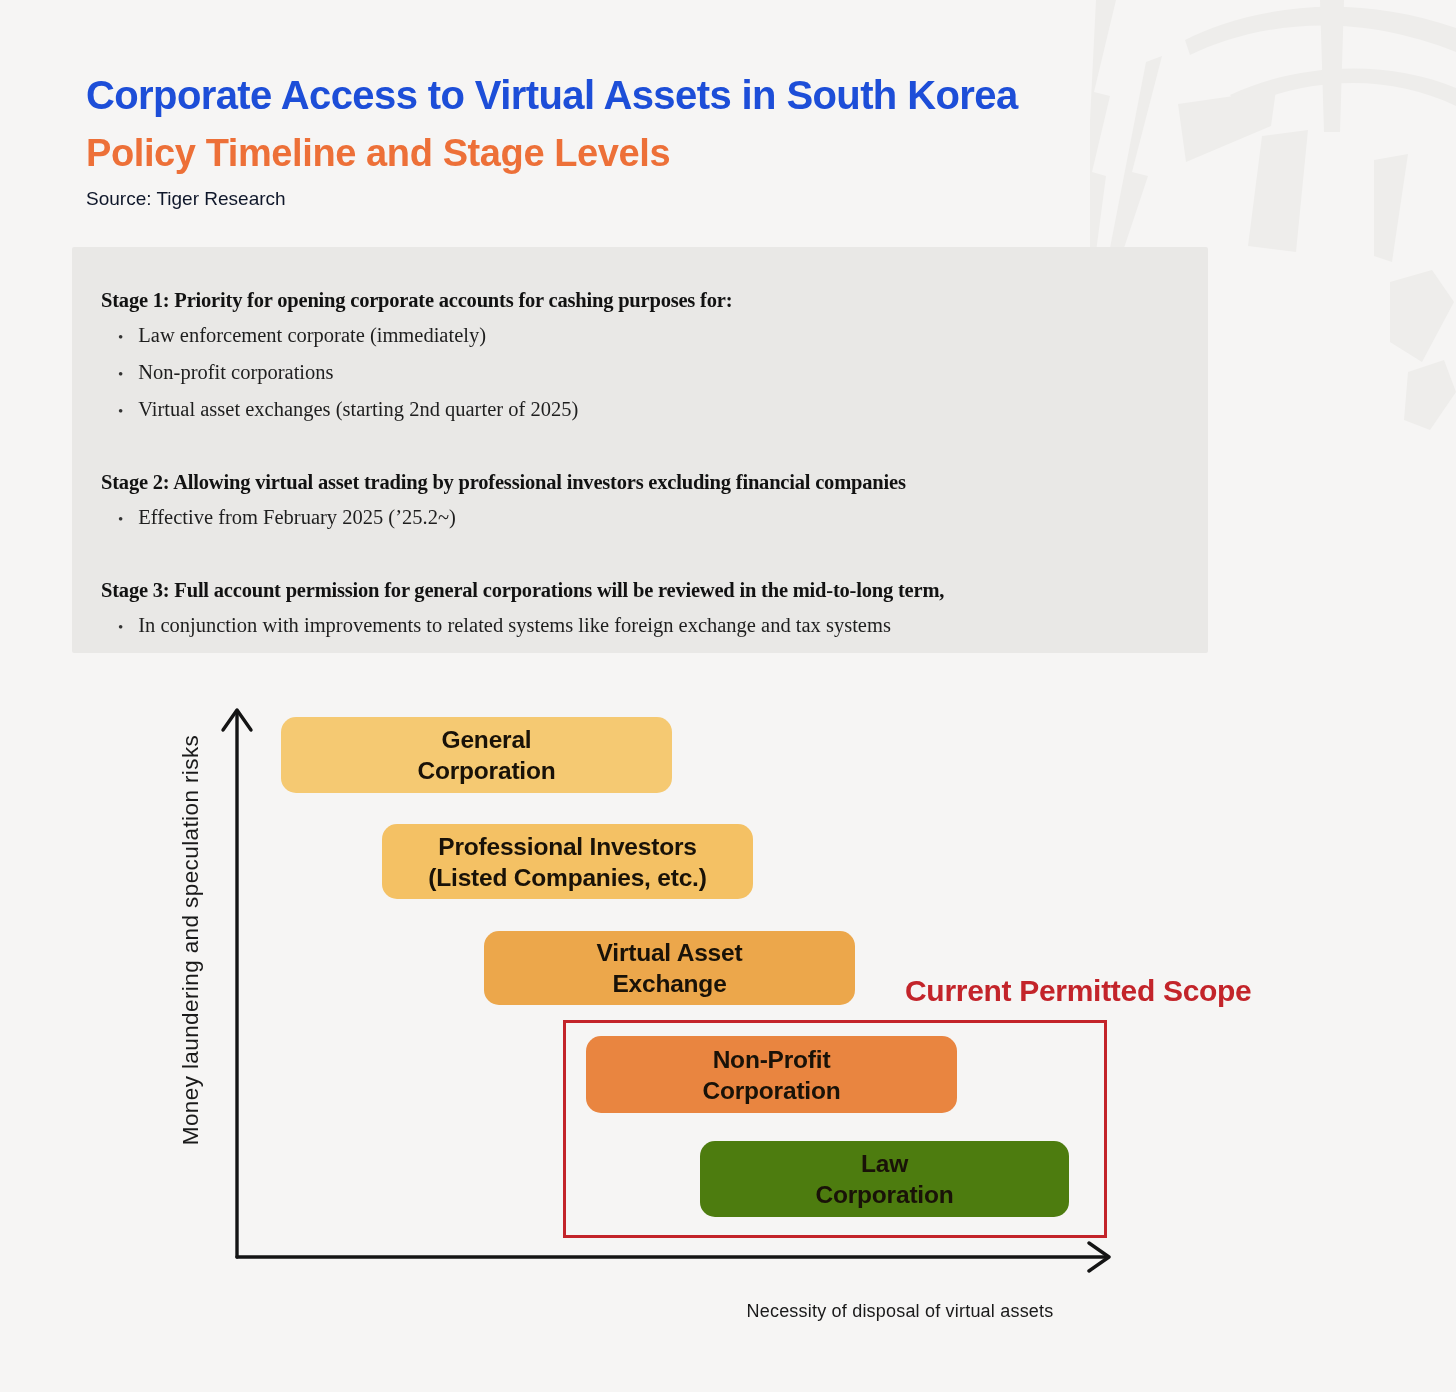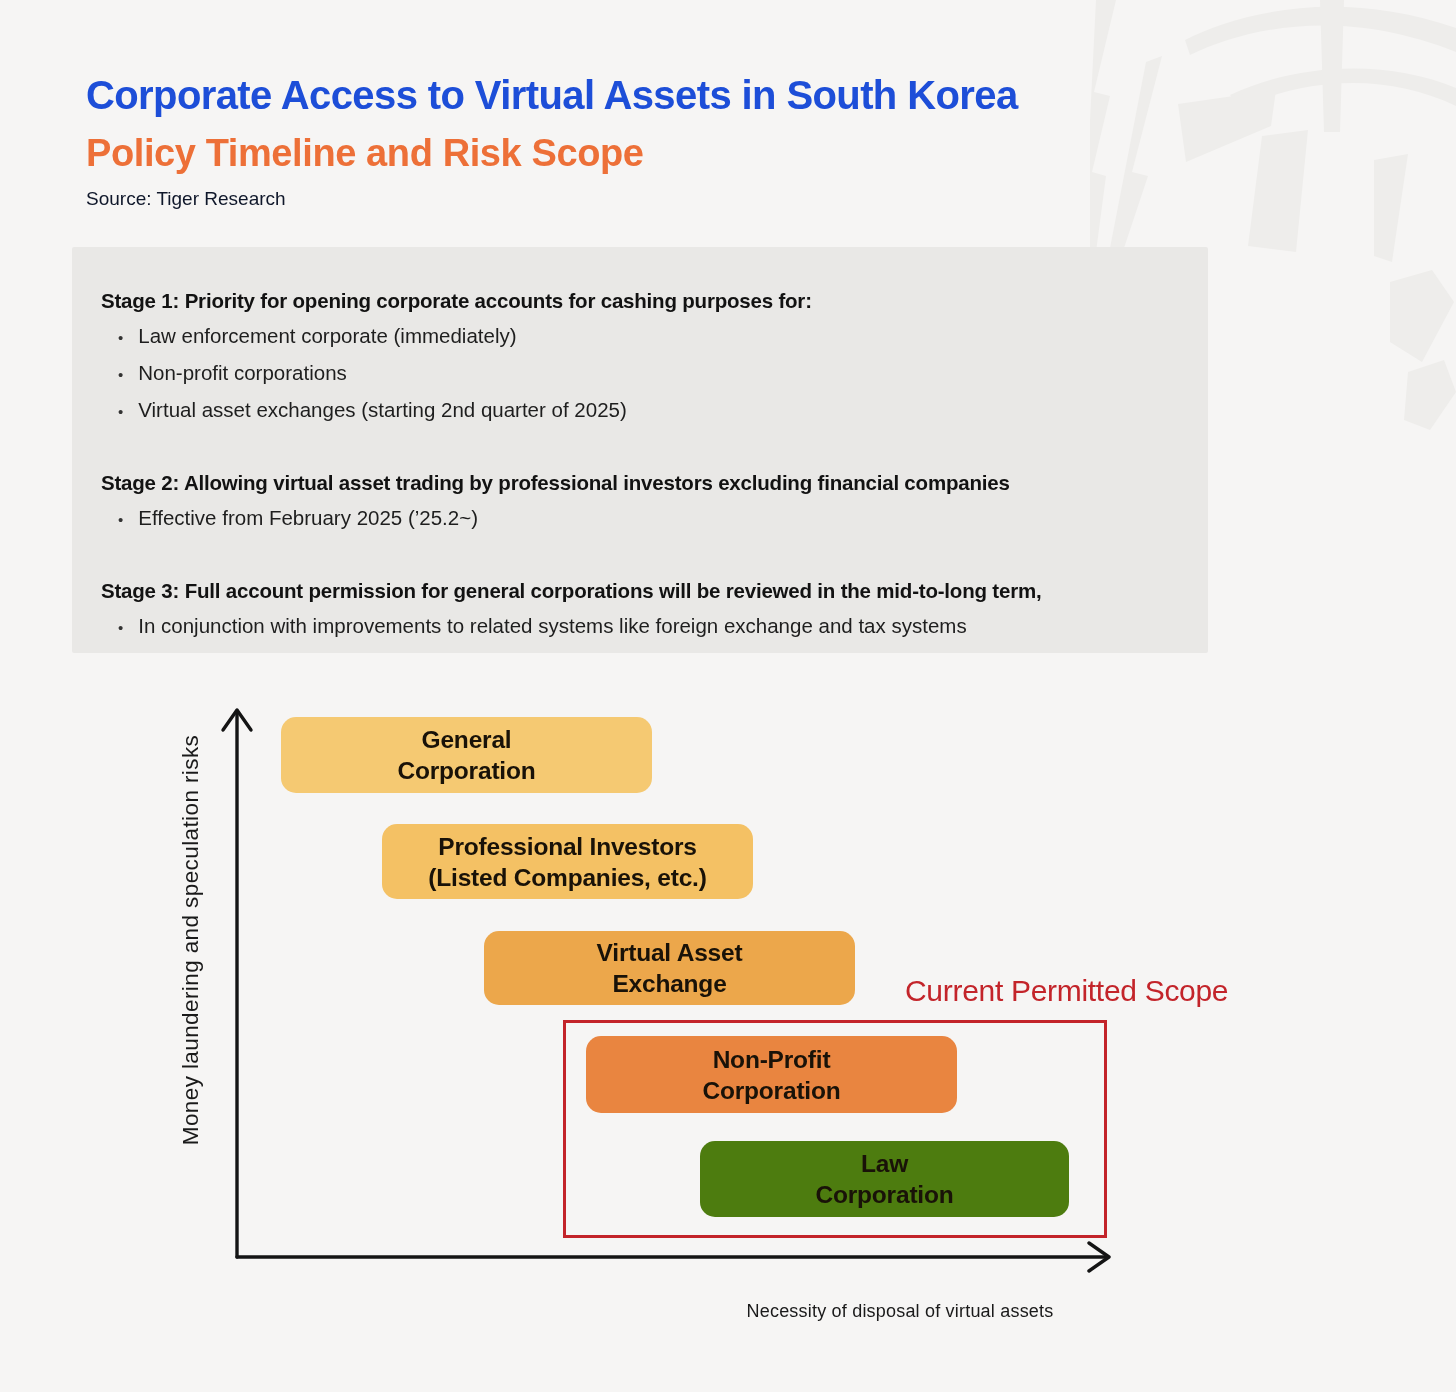--- a/index.html
+++ b/index.html
@@ -16,20 +16,21 @@
   
   .header{position:absolute;left:86px;top:70px;z-index:2;}
   .title{margin:0;font-size:40px;line-height:50px;font-weight:700;letter-spacing:-0.6px;color:#1d4ed8;}
   .subtitle{margin:10px 0 0 0;font-size:38px;line-height:46px;font-weight:700;letter-spacing:-0.4px;}
   .source{margin-top:12px;font-size:19px;color:#0f172a;}
   
   .panel{
     position:absolute;left:72px;top:247px;width:1136px;height:406px;
     z-index:1;border-radius:2px;box-sizing:border-box;
     padding:36px 30px 0 29px;
+    font-family:Liberation Serif, serif;
   }
   .stage{margin-bottom:36px;}
   .stage-heading{font-size:20.5px;line-height:35px;font-weight:700;color:#121212;letter-spacing:-0.2px;}
   .bullet{display:flex;align-items:baseline;font-size:20.5px;line-height:35px;color:#1E1E1E;}
   .bullet .dot{margin-left:17px;margin-right:15px;font-size:15px;color:#333;flex:0 0 auto;}
   
   .axes{position:absolute;left:200px;top:690px;width:940px;height:590px;z-index:1;}
   .ylabel{
     position:absolute;left:-37px;top:926px;width:458px;height:28px;
     text-align:center;font-size:22.5px;letter-spacing:0.4px;color:#1A1A1A;
@@ -44,21 +45,21 @@
     display:flex;flex-direction:column;align-items:center;justify-content:center;
     font-size:24.5px;line-height:31px;font-weight:700;color:#191208;
     text-align:center;letter-spacing:-0.2px;
   }
   .scope-rect{
     position:absolute;left:563px;top:1020px;width:544px;height:218px;
     border:3px solid #C3242A;box-sizing:border-box;z-index:1;background:transparent;
   }
   .scope-label{
     position:absolute;left:905px;top:974px;z-index:2;
-    font-size:30px;font-weight:400;letter-spacing:-0.3px;
+    font-size:30px;font-weight:700;letter-spacing:-0.3px;
   }
 </style>
 </head>
 <body>
 
 <div class="page">
 
   <svg class="watermark" viewBox="0 0 366 430" aria-hidden="true">
     <g fill="#EEEDEB">
       <path d="M95,40 C150,12 250,-12 366,28 L366,52 C255,8 160,26 100,55 Z"></path>
@@ -69,21 +70,21 @@
       <polygon points="172,136 218,130 206,252 158,246"></polygon>
       <polygon points="6,0 26,0 4,92 20,96 2,172 16,176 6,252 0,252 0,120"></polygon>
       <polygon points="56,62 72,56 42,172 58,176 32,254 20,248"></polygon>
       <polygon points="300,282 342,270 364,302 332,362 300,342"></polygon>
       <polygon points="318,372 354,360 366,392 340,430 314,420"></polygon>
     </g>
   </svg>
 
   <div class="header">
     <h1 class="title">Corporate Access to Virtual Assets in South Korea</h1>
-    <h2 class="subtitle" style="color: rgb(237, 112, 56);">Policy Timeline and Risk Scope</h2>
+    <h2 class="subtitle" style="color: rgb(237, 112, 56);">Policy Timeline and Stage Levels</h2>
     <div class="source">Source: Tiger Research</div>
   </div>
 
   <div class="panel" style="background-color: rgb(233, 232, 230);">
     <div class="stage">
       <div class="stage-heading">Stage 1: Priority for opening corporate accounts for cashing purposes for:</div>
       <div class="bullet">
           <span class="dot">•</span>
           <span>Law enforcement corporate (immediately)</span>
         </div>
@@ -120,21 +121,21 @@
       <polyline points="889,553 909,567 889,581"></polyline>
     </g>
   </svg>
 
   <div class="ylabel">Money laundering and speculation risks</div>
   <div class="xlabel">Necessity of disposal of virtual assets</div>
 
   <div class="scope-rect"></div>
   <div class="scope-label" style="color: rgb(195, 36, 42);">Current Permitted Scope</div>
 
-  <div class="riskbox" style="left: 281px; top: 717px; width: 371px; height: 76px; background-color: rgb(245, 201, 114);">
+  <div class="riskbox" style="left: 281px; top: 717px; width: 371px; height: 76px; background-color: rgb(245, 201, 114); padding-left: 20px;">
     <span>General</span>
     <span>Corporation</span>
   </div>
   <div class="riskbox" style="left: 382px; top: 824px; width: 371px; height: 75px; background-color: rgb(244, 193, 100);">
     <span>Professional Investors</span>
     <span>(Listed Companies, etc.)</span>
   </div>
   <div class="riskbox" style="left: 484px; top: 931px; width: 371px; height: 74px; background-color: rgb(236, 167, 75);">
     <span>Virtual Asset</span>
     <span>Exchange</span>

